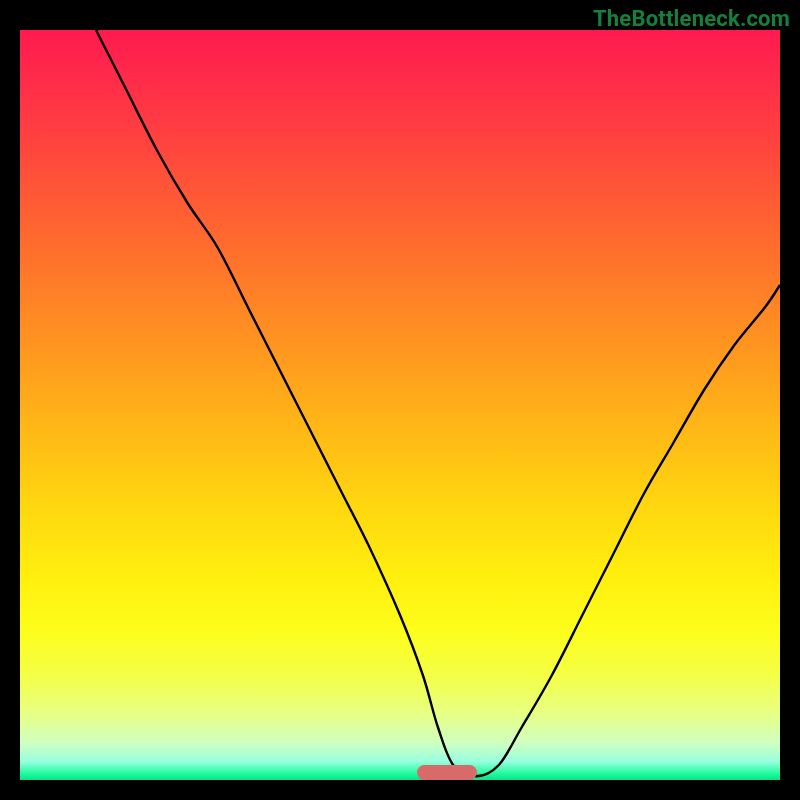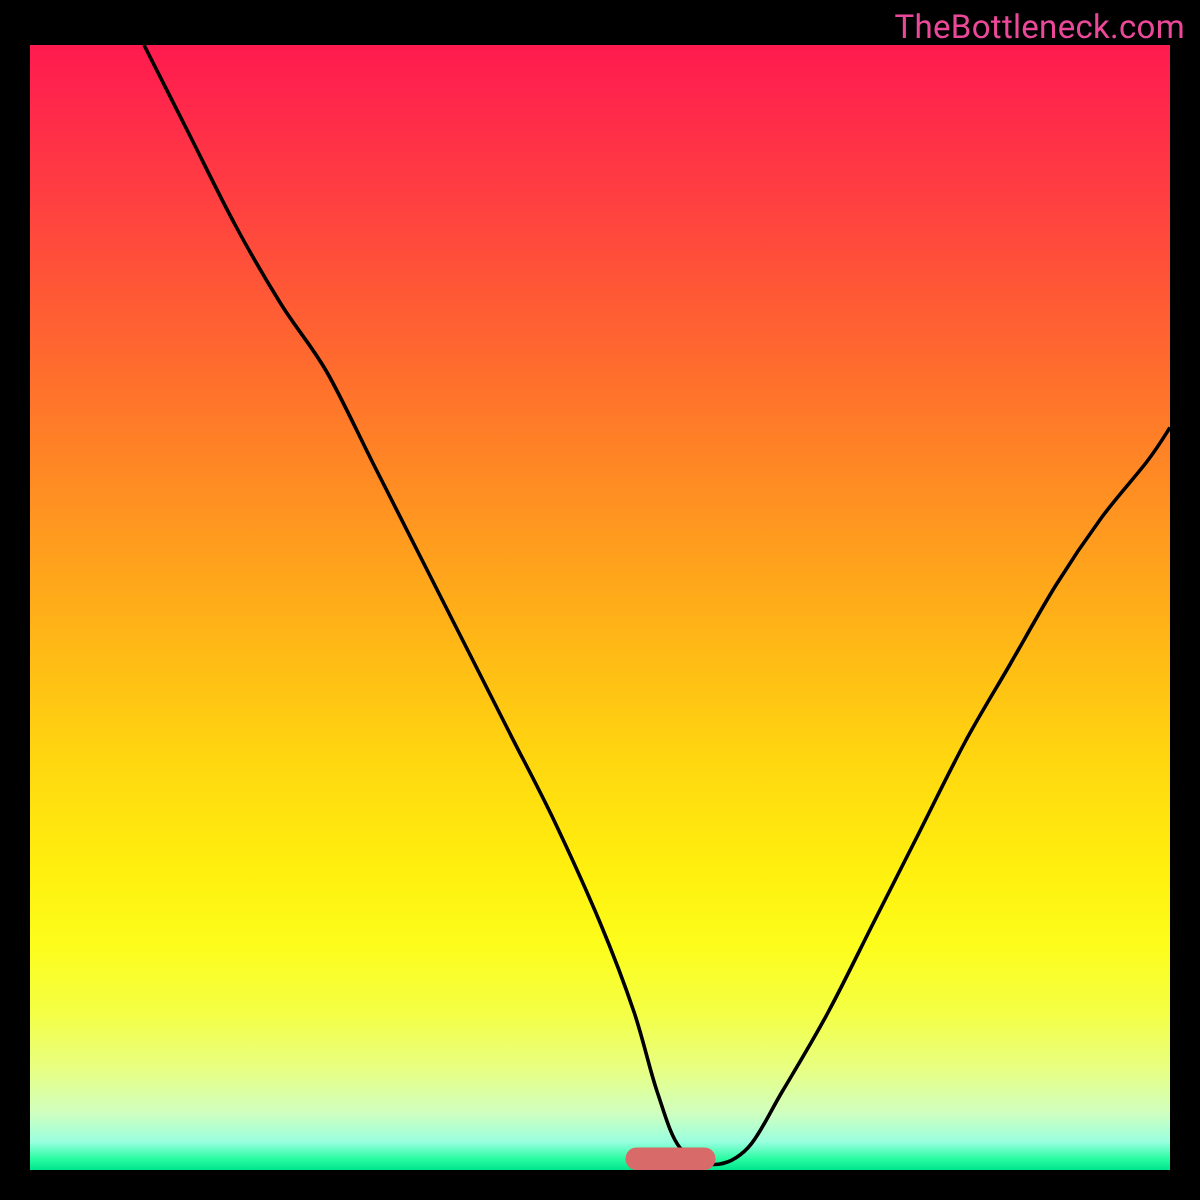--- a/index.html
+++ b/index.html
@@ -14,23 +14,23 @@
   .frame {
     position: relative;
     width: 800px;
     height: 800px;
     background: #000;
   }
   .watermark {
     position: absolute;
     top: 6px;
     right: 10px;
-    color: #ec4899;
+    color: #15803d;
     font-size: 22px;
-    font-weight: 400;
+    font-weight: 700;
     letter-spacing: 0.2px;
     z-index: 20;
   }
   .plot-area {
     position: absolute;
     left: 20px;
     top: 30px;
     width: 760px;
     height: 750px;
     overflow: hidden;

